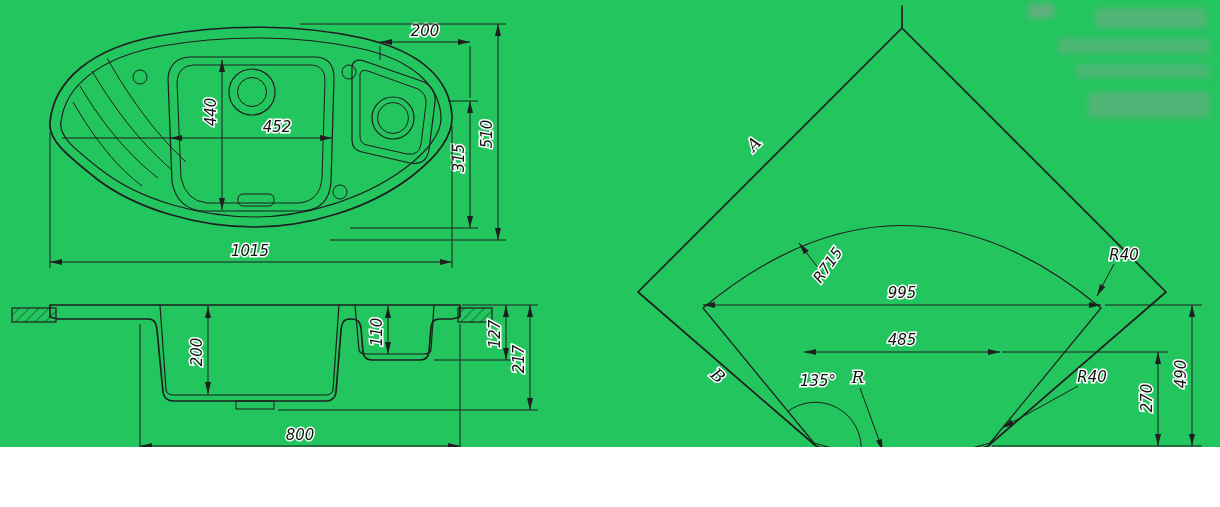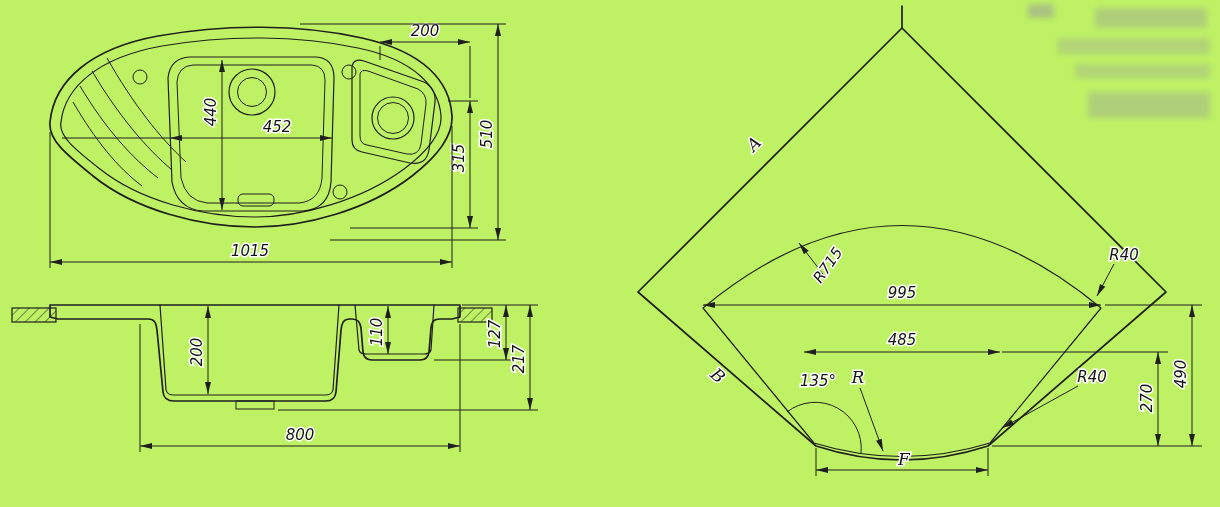--- a/index.html
+++ b/index.html
@@ -1,20 +1,20 @@
 <!DOCTYPE html>
 <html><head>
 <meta charset="utf-8">
 <style>
   html, body { margin: 0; padding: 0; background: #ffffff; }
   .canvas {
     position: relative;
     width: 1220px;
-    height: 507px;
-    background: #bef264;
+    height: 447px;
+    background: #22c55e;
     overflow: hidden;
     font-family: "DejaVu Sans", sans-serif;
   }
   svg { display: block; }
   .outline { fill: none; stroke: #1f1f1f; stroke-width: 1.7; stroke-linejoin: round; stroke-linecap: round; }
   .mid     { fill: none; stroke: #1f1f1f; stroke-width: 1.2; stroke-linejoin: round; stroke-linecap: round; }
   .thin    { fill: none; stroke: #1f1f1f; stroke-width: 1; }
   .dim     { fill: none; stroke: #1f1f1f; stroke-width: 1; }
   .slab    { stroke: #1f1f1f; stroke-width: 1.2; }
   text.dimtxt {

